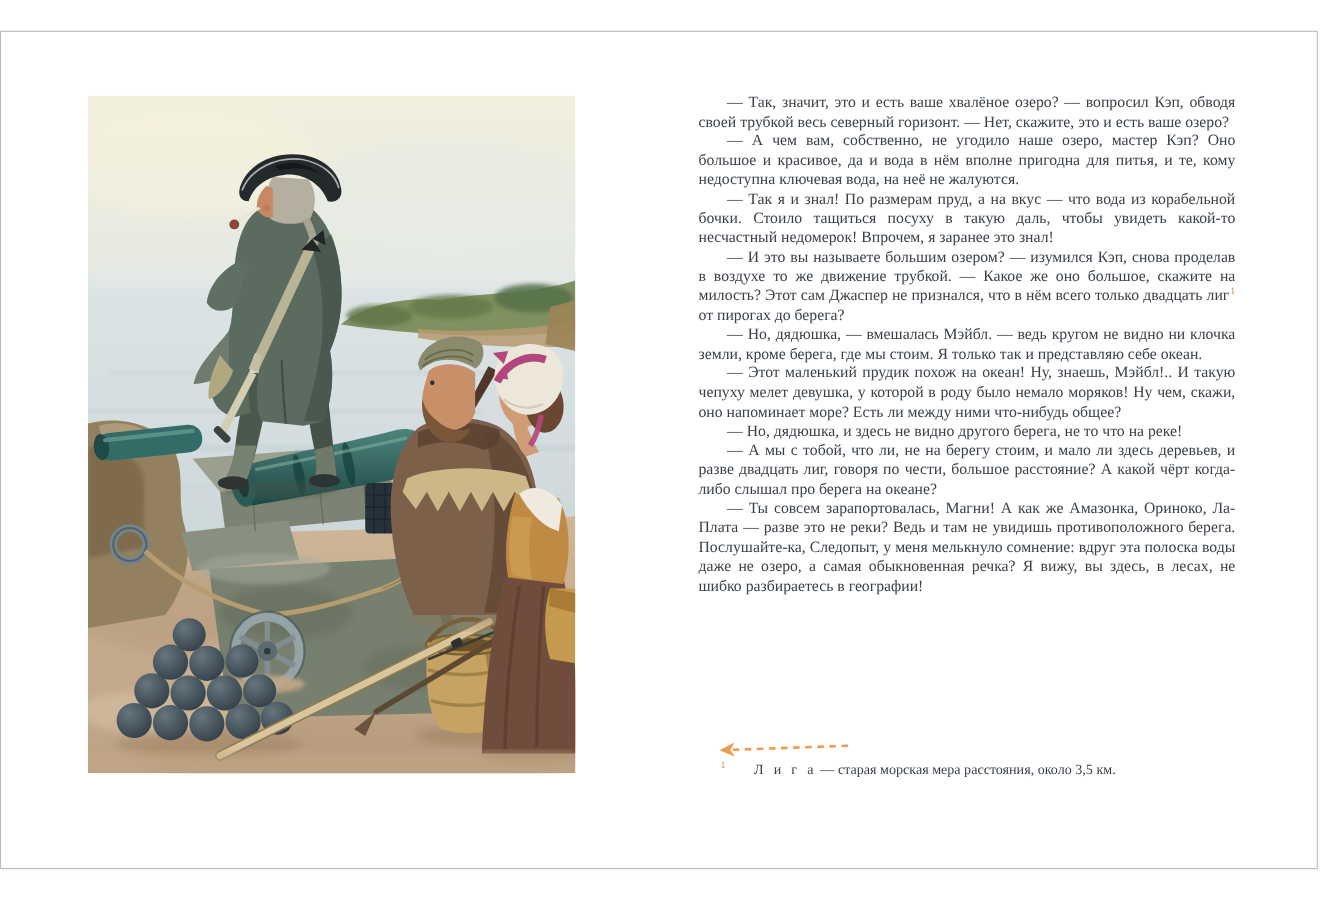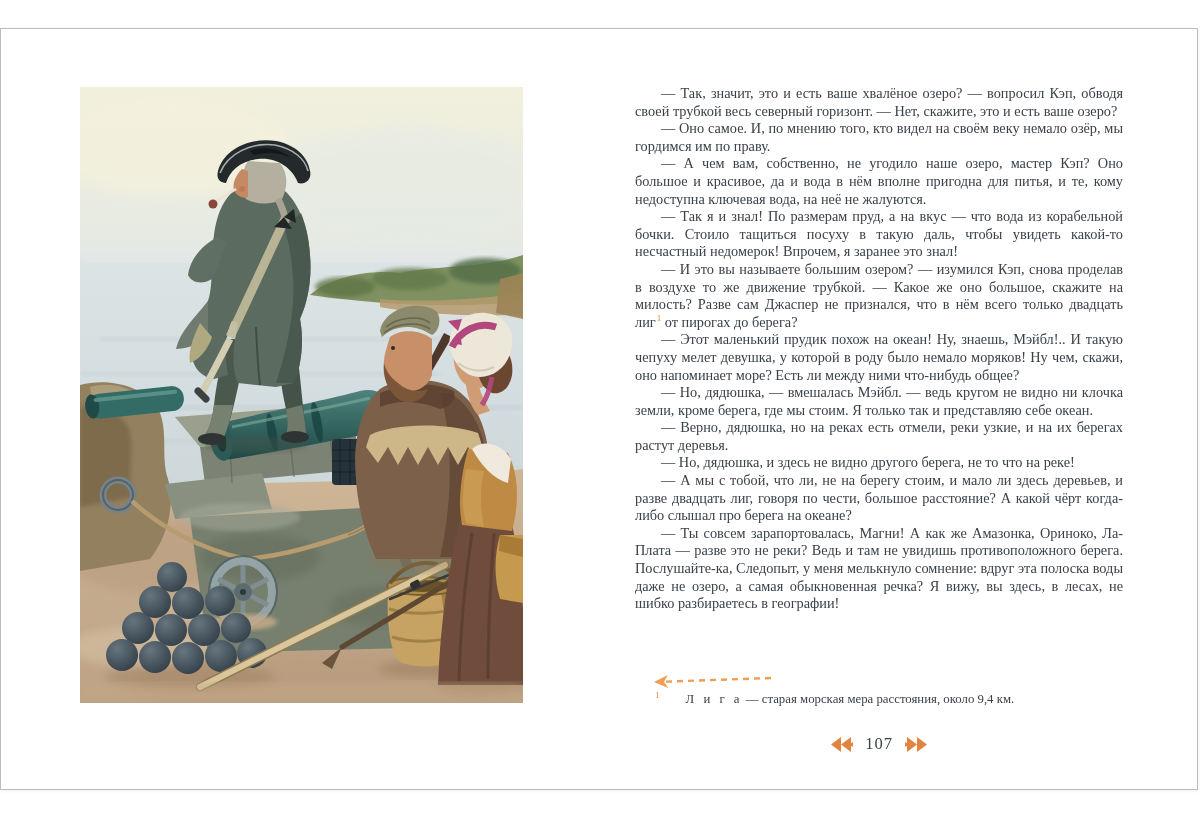--- a/index.html
+++ b/index.html
@@ -283,50 +283,35 @@
         <path d="M140,86 C148,66 172,55 195,58 C214,62 225,72 228,84" stroke="#c9cdcd" stroke-width="1.6" fill="none" opacity="0.8"></path>
         <path d="M170,64 C184,58 202,62 212,72 C204,66 186,64 174,68 Z" fill="#0f1416" opacity="0.8"></path>
       </g>
 
       <rect x="0" y="596" width="443" height="20" fill="#c3a888" opacity="0.45" filter="url(#b4)"></rect>
     </svg>
   </div>
 
   <div class="text-col">
     <p>— Так, значит, это и есть ваше хвалёное озеро? — вопросил Кэп, обводя своей трубкой весь северный горизонт. — Нет, скажите, это и есть ваше озеро?</p>
-    <p>— Оно самое. И, по мнению того, кто видел на своём веку немало озёр, мы гордимся им по праву.</p>
     <p>— А чем вам, собственно, не угодило наше озеро, мастер Кэп? Оно большое и красивое, да и вода в нём вполне пригодна для питья, и те, кому недоступна ключевая вода, на неё не жалуются.</p>
     <p>— Так я и знал! По размерам пруд, а на вкус — что вода из корабельной бочки. Стоило тащиться посуху в такую даль, чтобы увидеть какой-то несчастный недомерок! Впрочем, я заранее это знал!</p>
-    <p><span>— И это вы называете большим озером? — изумился Кэп, снова проделав в воздухе то же движение трубкой. — Какое же оно большое, скажите на милость? Разве сам Джаспер не признался, что в нём всего только двадцать лиг</span><sup class="fnref">1</sup><span> от пирогах до берега?</span></p>
+    <p><span>— И это вы называете большим озером? — изумился Кэп, снова проделав в воздухе то же движение трубкой. — Какое же оно большое, скажите на милость? Этот сам Джаспер не признался, что в нём всего только двадцать лиг</span><sup class="fnref">1</sup><span> от пирогах до берега?</span></p>
+    <p>— Но, дядюшка, — вмешалась Мэйбл. — ведь кругом не видно ни клочка земли, кроме берега, где мы стоим. Я только так и представляю себе океан.</p>
     <p>— Этот маленький прудик похож на океан! Ну, знаешь, Мэйбл!.. И такую чепуху мелет девушка, у которой в роду было немало моряков! Ну чем, скажи, оно напоминает море? Есть ли между ними что-нибудь общее?</p>
-    <p>— Но, дядюшка, — вмешалась Мэйбл. — ведь кругом не видно ни клочка земли, кроме берега, где мы стоим. Я только так и представляю себе океан.</p>
-    <p>— Верно, дядюшка, но на реках есть отмели, реки узкие, и на их берегах растут деревья.</p>
     <p>— Но, дядюшка, и здесь не видно другого берега, не то что на реке!</p>
     <p>— А мы с тобой, что ли, не на берегу стоим, и мало ли здесь деревьев, и разве двадцать лиг, говоря по чести, большое расстояние? А какой чёрт когда-либо слышал про берега на океане?</p>
     <p>— Ты совсем зарапортовалась, Магни! А как же Амазонка, Ориноко, Ла-Плата — разве это не реки? Ведь и там не увидишь противоположного берега. Послушайте-ка, Следопыт, у меня мелькнуло сомнение: вдруг эта полоска воды даже не озеро, а самая обыкновенная речка? Я вижу, вы здесь, в лесах, не шибко разбираетесь в географии!</p>
   </div>
 
   <div class="fn-divider">
     <svg width="120" height="16" viewBox="0 0 120 16">
       <path d="M1,8 L15,1.5 L11,8 L15,14.5 Z" fill="#ef9c55"></path>
       <line x1="13" y1="8" x2="118" y2="8" stroke="#ef9c55" stroke-width="2.4" stroke-dasharray="6 5"></line>
     </svg>
   </div>
 
   <div class="footnote">
-    <sup class="marker">1</sup><span class="term">Л и г а</span> <span class="def">— старая морская мера расстояния, около 9,4 км.</span>
+    <sup class="marker">1</sup><span class="term">Л и г а</span> <span class="def">— старая морская мера расстояния, около 3,5 км.</span>
   </div>
 
-  <div class="page-footer">
-    <svg class="nav-arrow" width="24" height="17" viewBox="0 0 24 17">
-      <path d="M11,1 L11,16 L1,8.5 Z" fill="#e1843f"></path>
-      <path d="M21,1 L21,16 L11,8.5 Z" fill="#e1843f"></path>
-      <path d="M23,6 L19,8.5 L23,11 Z" fill="#e1843f"></path>
-    </svg>
-    <span class="page-number">107</span>
-    <svg class="nav-arrow" width="24" height="17" viewBox="0 0 24 17">
-      <path d="M1,6 L5,8.5 L1,11 Z" fill="#e1843f"></path>
-      <path d="M3,1 L3,16 L13,8.5 Z" fill="#e1843f"></path>
-      <path d="M13,1 L13,16 L23,8.5 Z" fill="#e1843f"></path>
-    </svg>
-  </div>
 
 </div>
 
 </body></html>

